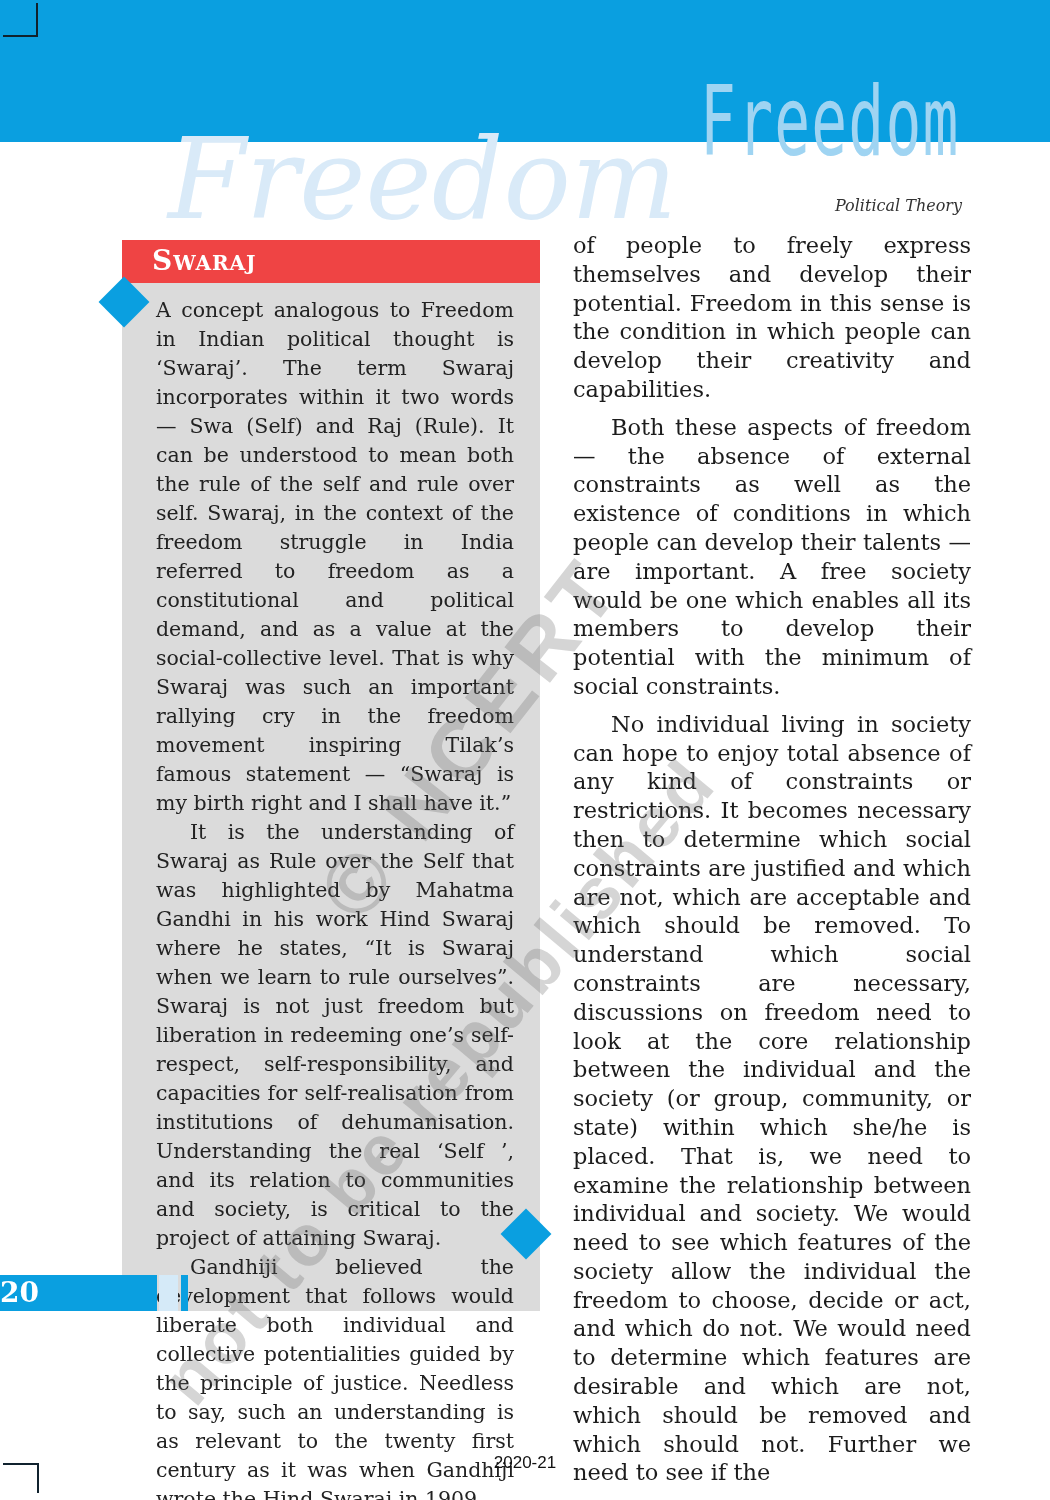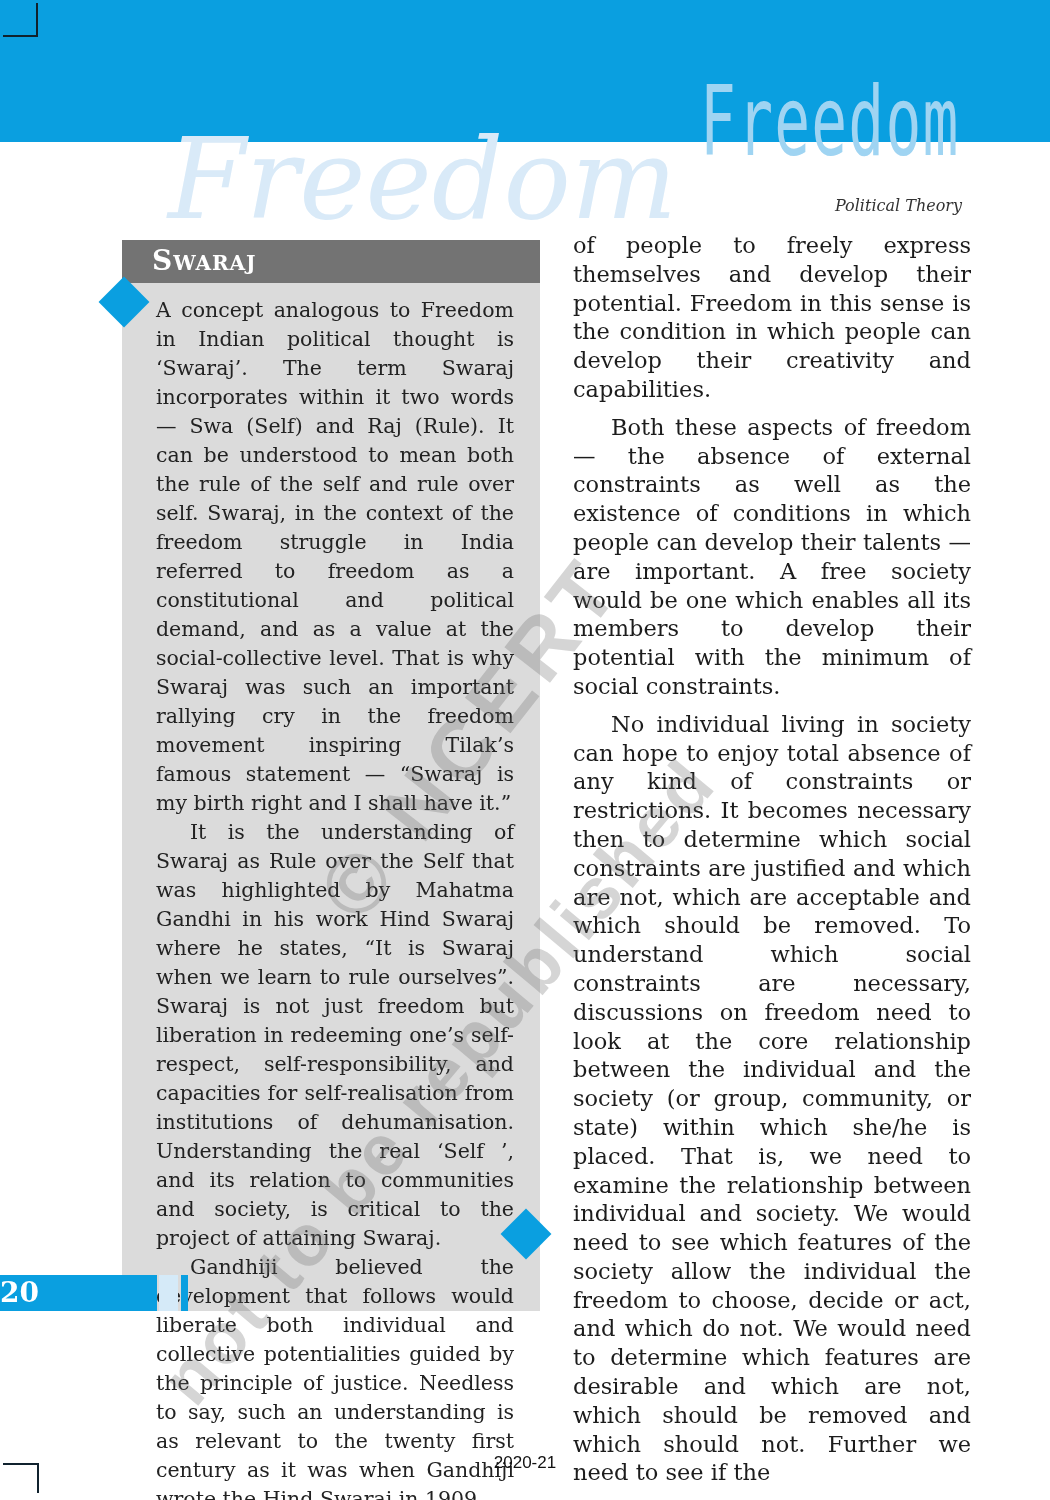--- a/index.html
+++ b/index.html
@@ -23,21 +23,21 @@
   .subtitle { position: absolute; top: 196px; right: 88px; z-index: 3;
               font-family: "DejaVu Serif", serif; font-style: italic; font-size: 16px; color: #333; }
 
   
   .script-watermark { position: absolute; left: 168px; top: 118px; z-index: 2;
                       font-family: "DejaVu Serif", serif; font-style: italic;
                       font-size: 112px; line-height: 1.1; color: #D9EAF8; white-space: nowrap; }
 
   
   .swaraj-box { position: absolute; left: 122px; top: 240px; width: 418px; height: 1071px; z-index: 3; }
-  .swaraj-header { height: 43px; background: #737373; color: #ffffff;
+  .swaraj-header { height: 43px; background: #ef4444; color: #ffffff;
                    font-variant: small-caps; font-weight: bold; font-size: 28px;
                    line-height: 41px; padding-left: 30px; letter-spacing: 1px; }
   .swaraj-body { background: #DBDBDB; height: 1028px; padding: 13px 26px 0 34px;
                  font-size: 20.5px; line-height: 29px; text-align: justify; color: #222; }
   .swaraj-body p { margin: 0; }
   .swaraj-body p.indent { text-indent: 34px; }
 
   .diamond { position: absolute; width: 36px; height: 36px; background: #0A9FE0;
              transform: rotate(45deg); z-index: 4; }
   .diamond-1 { left: 106px; top: 284px; }

